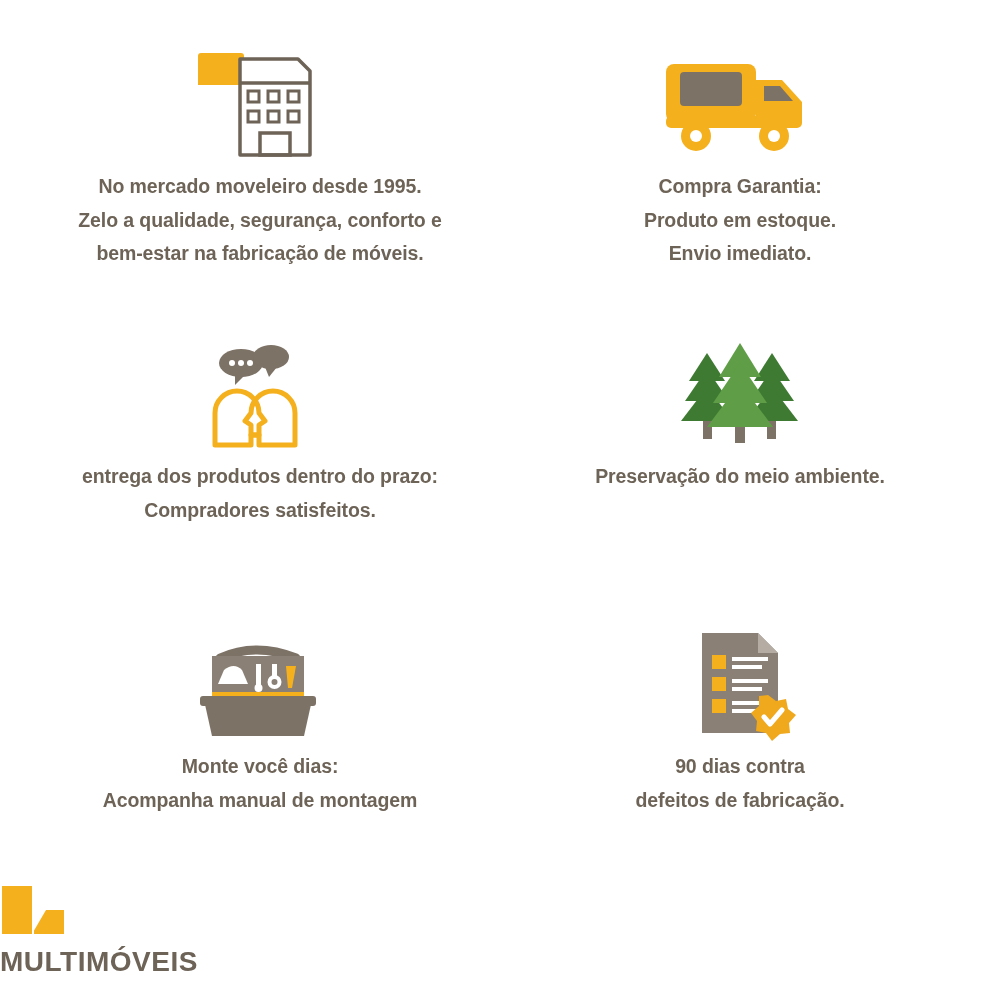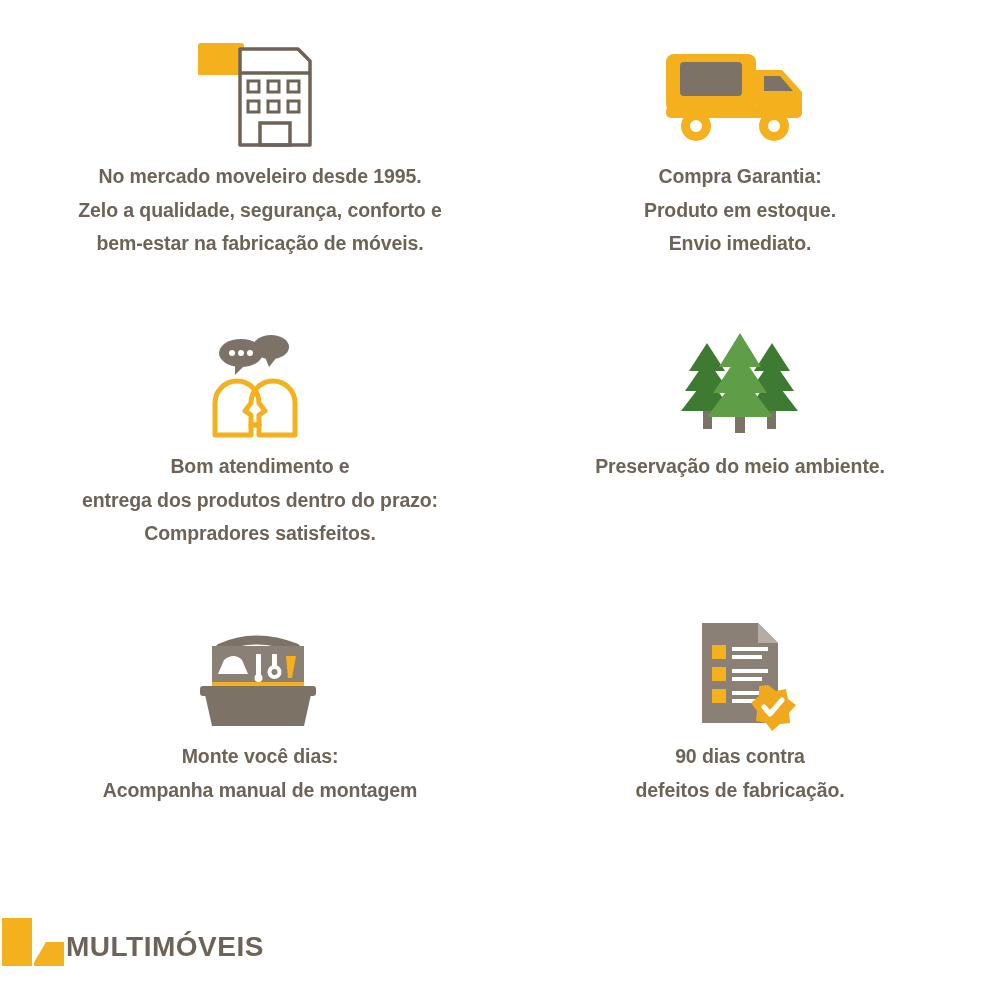--- a/index.html
+++ b/index.html
@@ -12,21 +12,21 @@
     background: #ffffff;
     font-family: "Liberation Sans", sans-serif;
     color: #6b6258;
     overflow: hidden;
   }
   .page {
     position: relative;
     width: 1000px;
     height: 1000px;
     box-sizing: border-box;
-    padding: 30px 20px 0 20px;
+    padding: 40px 20px 0 20px;
   }
   .grid {
     display: grid;
     grid-template-columns: 1fr 1fr;
     grid-template-rows: 290px 290px 290px;
   }
   .cell {
     display: flex;
     flex-direction: column;
     align-items: center;
@@ -50,22 +50,22 @@
     display: block;
     white-space: nowrap;
   }
   
   .footer {
     position: absolute;
     left: 0;
     right: 0;
     bottom: 22px;
     display: flex;
-    flex-direction: row;
-    align-items: center;
+    flex-direction: column;
+    align-items: flex-start;
   }
   .logo-mark {
     width: 66px;
     height: 52px;
     position: relative;
     margin-bottom: 10px;
   }
   .brand {
     font-size: 28px;
     font-weight: bold;
@@ -139,21 +139,20 @@
           <polygon points="80,32 92,32 84,42" fill="#7d7266"></polygon>
 
           <path d="M52 110 V78 a22 22 0 0 1 22 -22 a22 22 0 0 1 22 22 l6 8 -6 4 v10 h-8 v10 z" fill="none" stroke="#f5b01e" stroke-width="5" stroke-linejoin="round" transform="translate(-22,0)"></path>
 
           <g transform="translate(150,0) scale(-1,1)">
             <path d="M52 110 V78 a22 22 0 0 1 22 -22 a22 22 0 0 1 22 22 l6 8 -6 4 v10 h-8 v10 z" fill="none" stroke="#f5b01e" stroke-width="5" stroke-linejoin="round" transform="translate(-12,0)"></path>
           </g>
         </svg>
       </div>
       <div class="caption">
-        <span class="line">Bom atendimento e</span>
         <span class="line">entrega dos produtos dentro do prazo:</span>
         <span class="line">Compradores satisfeitos.</span>
       </div>
     </div>
 
     <div class="cell">
       <div class="icon-wrap">
         <svg width="130" height="120" viewBox="0 0 130 120">
           <rect x="28" y="78" width="9" height="26" fill="#7d7266"></rect>
           <rect x="60" y="84" width="10" height="24" fill="#7d7266"></rect>

